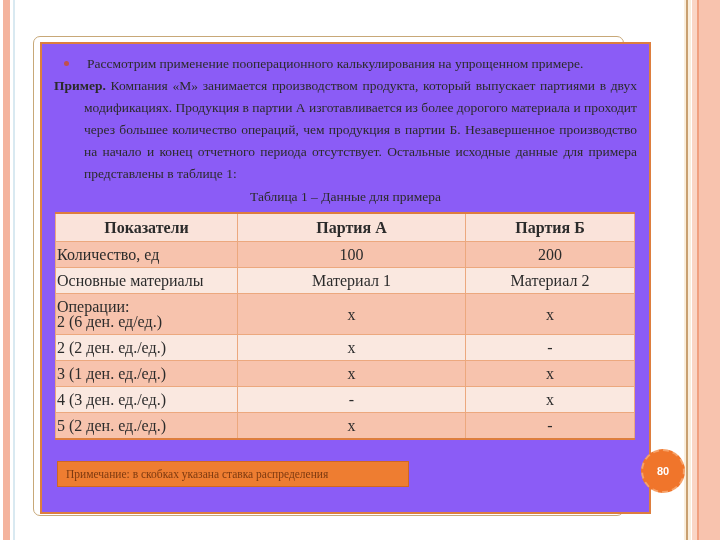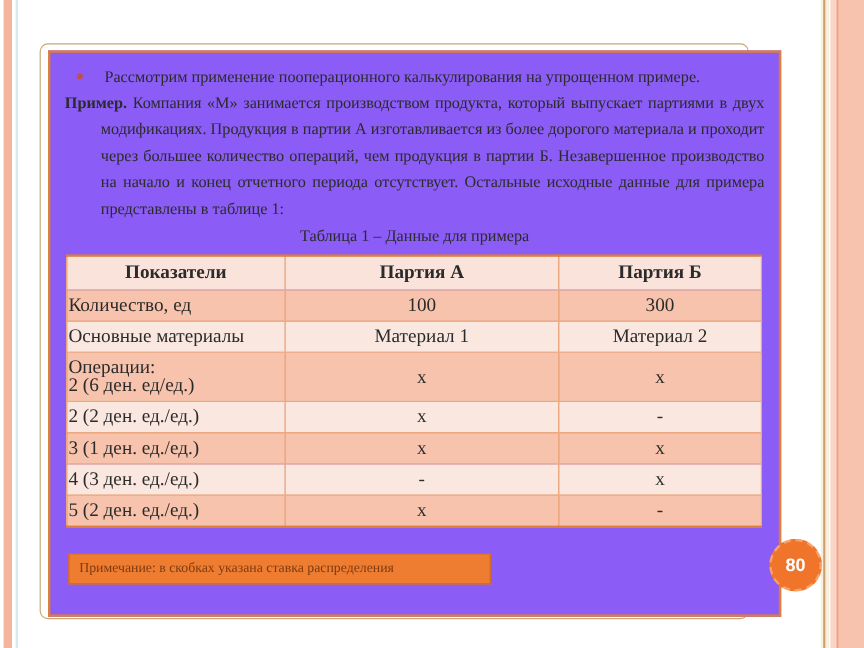--- a/index.html
+++ b/index.html
@@ -74,21 +74,21 @@
   .note-box{
     display:inline-block;margin:5px 0 0 3px;background:var(--note-bg);
     border:1px solid #D06820;color:var(--note-text);
     font-size:11.5px;padding:5px 12px 5px 8px;min-width:330px;line-height:14px;
   }
   .page-badge{
     position:absolute;left:641px;top:449px;width:44px;height:44px;border-radius:50%;
     background:var(--badge);border:2px dashed #F6A269;box-sizing:border-box;
     display:flex;align-items:center;justify-content:center;
     color:#FFFFFF;font-family:"Liberation Sans","DejaVu Sans",sans-serif;
-    font-size:15px;font-weight:bold;z-index:5;
+    font-size:11px;font-weight:bold;z-index:5;
   }
 </style>
 </head>
 <body>
 
 <div class="slide">
 
   <div class="vstripe s-left-salmon"></div>
   <div class="vstripe s-left-blue"></div>
   <div class="vstripe s-r-cream1"></div>
@@ -124,21 +124,21 @@
         <tr>
             <th>Показатели</th>
             <th>Партия А</th>
             <th>Партия Б</th>
           </tr>
       </thead>
       <tbody>
           <tr class="row-dark">
             <td>Количество, ед</td>
             <td>100</td>
-            <td>300</td>
+            <td>200</td>
           </tr>
           <tr class="row-light">
             <td>Основные материалы</td>
             <td>Материал 1</td>
             <td>Материал 2</td>
           </tr>
           <tr class="row-dark">
             <td>Операции:
 2 (6 ден. ед/ед.)</td>
             <td>х</td>

